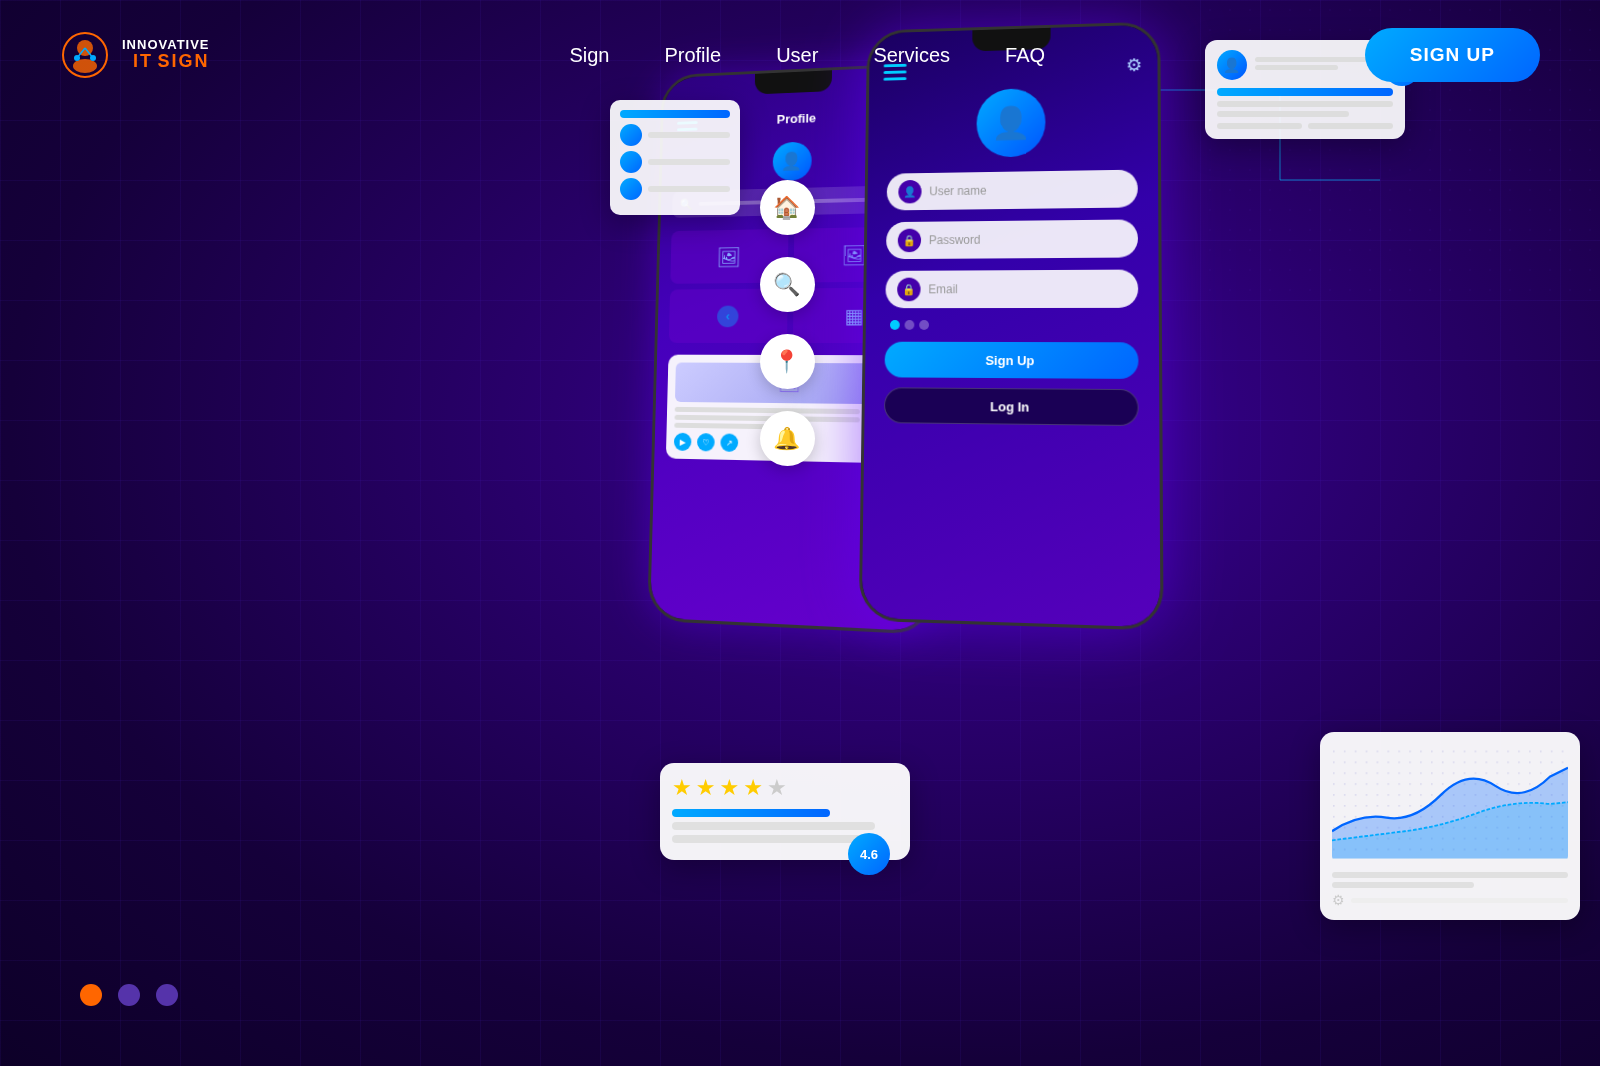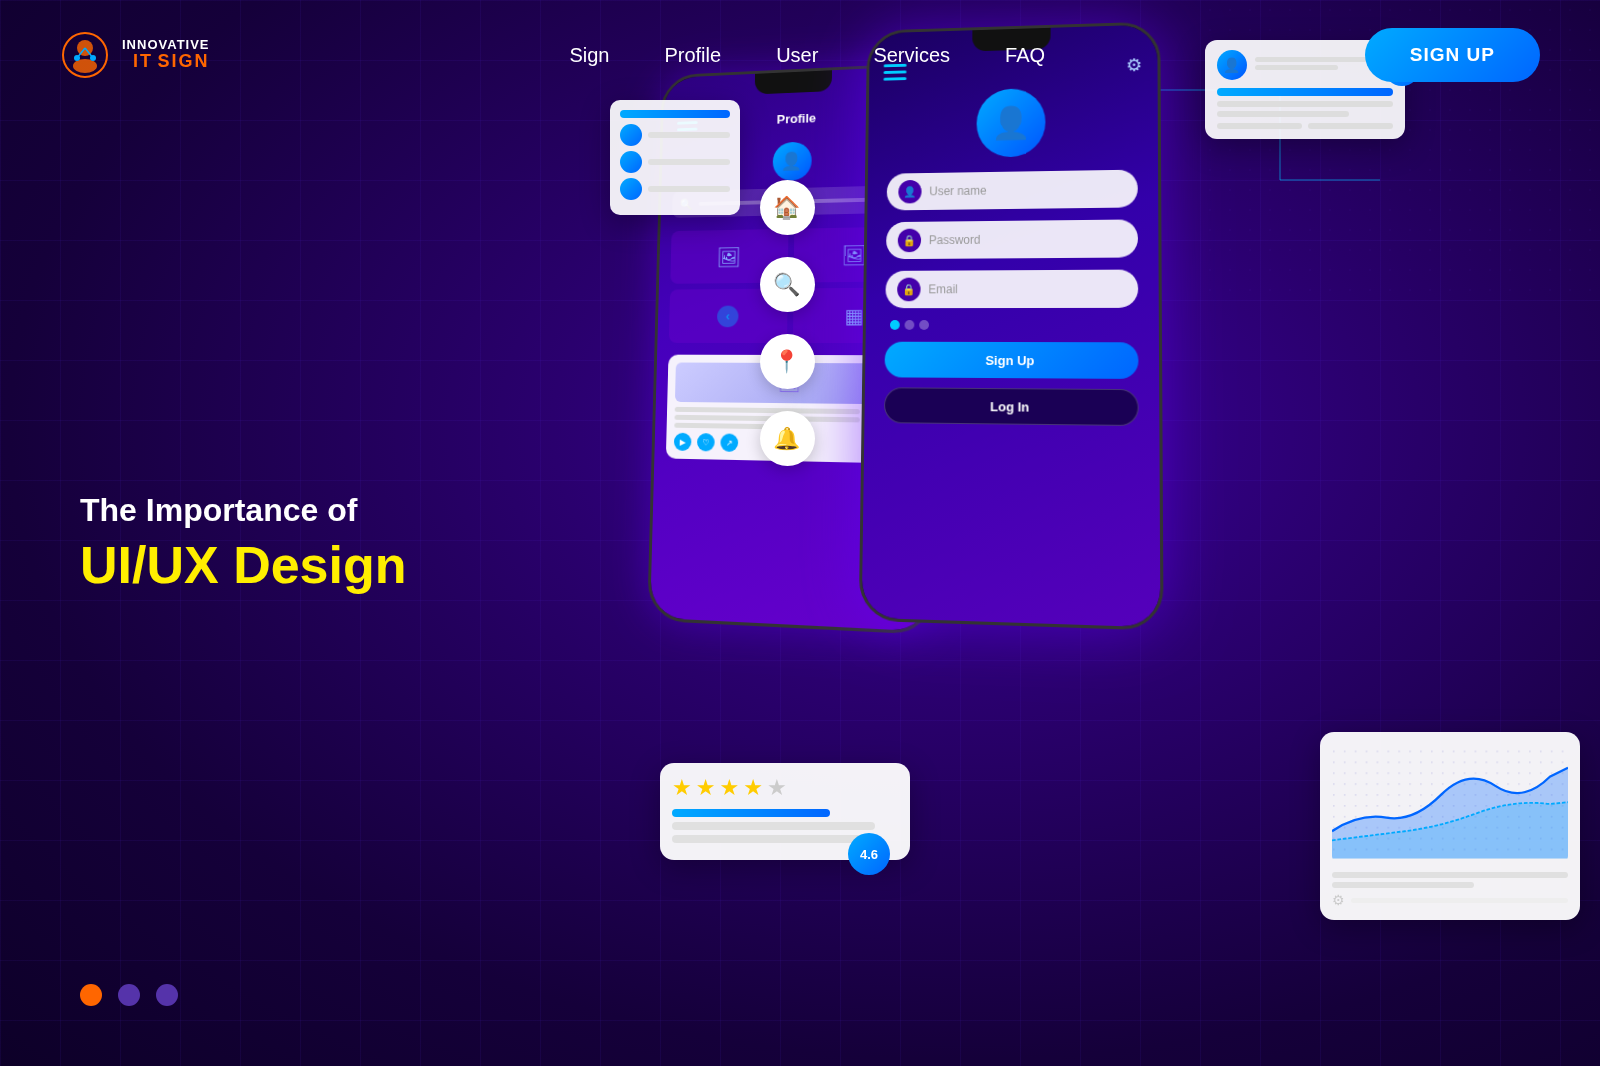--- a/index.html
+++ b/index.html
@@ -750,24 +750,20 @@
       <a class="nav-link" href="#">Sign</a>
       <a class="nav-link" href="#">Profile</a>
       <a class="nav-link" href="#">User</a>
       <a class="nav-link" href="#">Services</a>
       <a class="nav-link" href="#">FAQ</a>
     </div>
 
     <button class="signup-btn">SIGN UP</button>
   </nav>
 
-  <div class="hero-text">
-    <p class="hero-subtitle">The Importance of</p>
-    <h1 class="hero-title">UI/UX Design</h1>
-  </div>
 
   <div class="pagination-dots">
     <div class="dot dot-active"></div>
     <div class="dot dot-inactive"></div>
     <div class="dot dot-inactive"></div>
   </div>
 
   <div class="phones-container">
 
     <div class="icon-circles">

